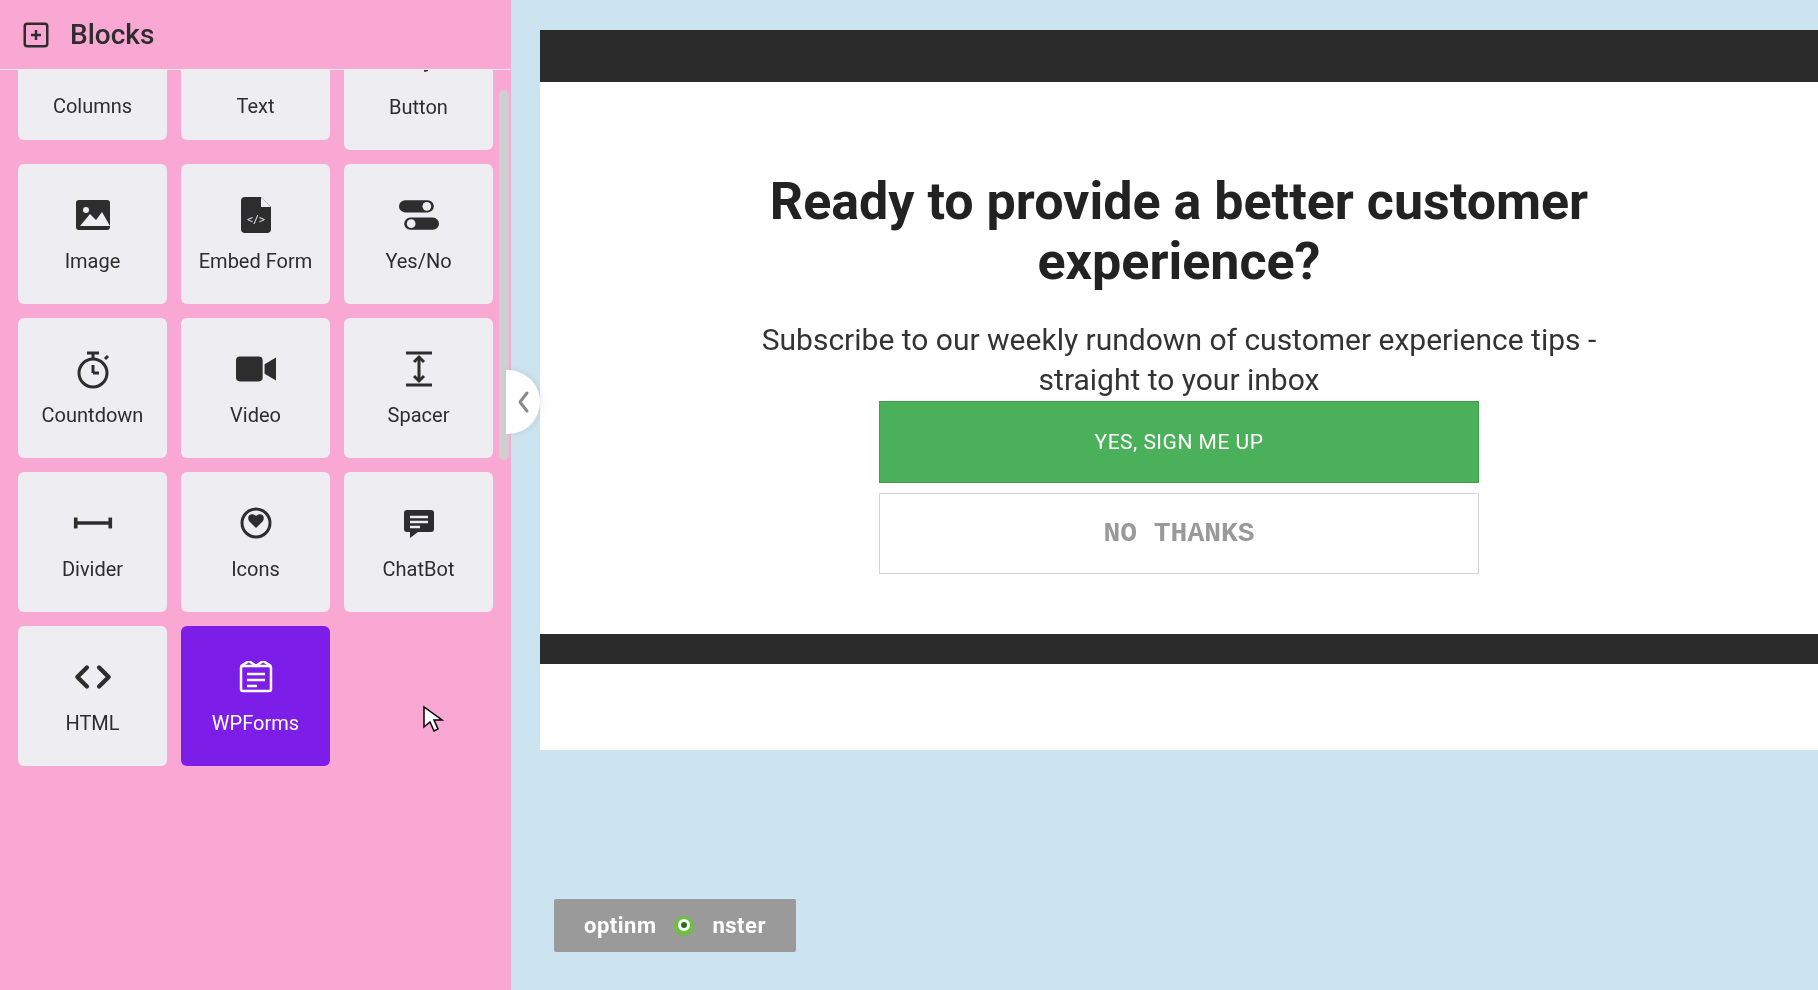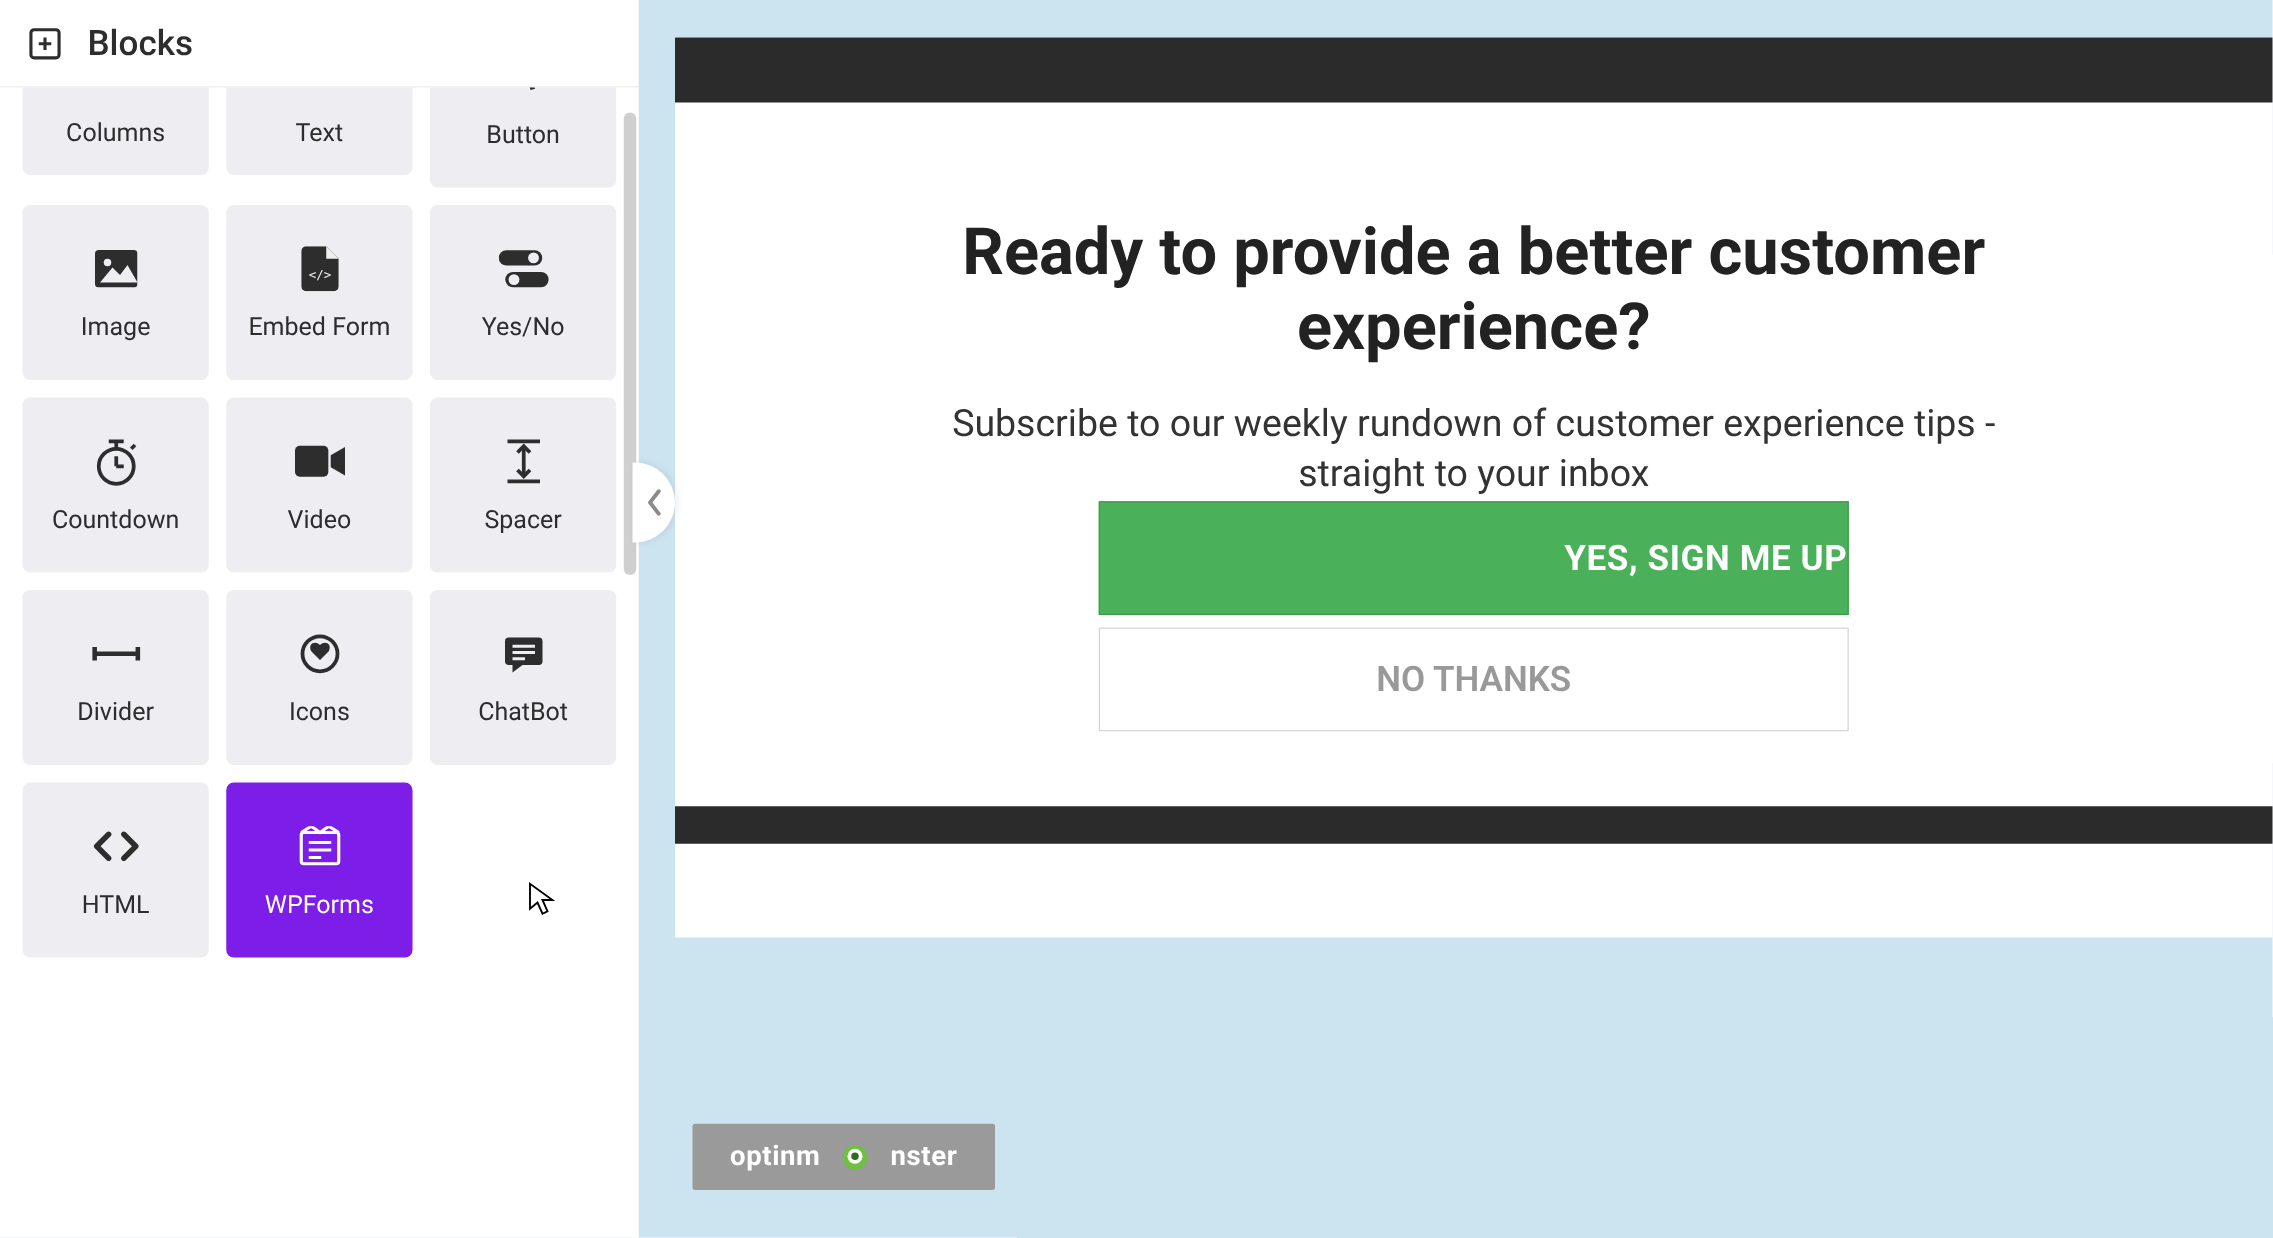--- a/index.html
+++ b/index.html
@@ -9,21 +9,21 @@
   overflow: hidden;
   width: 1818px;
   height: 990px;
 }
 .sidebar {
   position: absolute;
   left: 0;
   top: 0;
   width: 512px;
   height: 100%;
-  background: #ffffff;
+  background: #f9a8d4;
   border-right: 1px solid #ddd;
   display: flex;
   flex-direction: column;
 }
 .sidebar-header {
   display: flex;
   align-items: center;
   padding: 18px 20px;
   gap: 18px;
   border-bottom: 1px solid #eee;
@@ -138,40 +138,40 @@
   margin-bottom: 28px;
 }
 .preview p.sub {
   font-size: 30px;
   color: #333;
   line-height: 1.35;
 }
 .cta-primary {
   background: #4bb05a;
   color: #fff;
-  font-size: 28px;
-  font-weight: 700;
+  font-size: 21px;
+  font-weight: 400;
   letter-spacing: 0.5px;
   padding: 28px 0;
   width: 600px;
   margin: 0 auto 10px auto;
   cursor: pointer;
   border: 1px solid #3f9c4d;
-  text-align: right;
 }
 .cta-secondary {
   background: #fff;
   color: #999;
   font-size: 28px;
   font-weight: 600;
   padding: 24px 0;
   width: 600px;
   margin: 0 auto;
   border: 1px solid #d5d5d5;
   cursor: pointer;
+  font-family: Liberation Mono, monospace;
 }
 .brand-badge {
   position: absolute;
   left: 14px;
   bottom: 38px;
   background: #9a9a9a;
   color: #fff;
   padding: 14px 30px;
   font-size: 22px;
   font-weight: 700;

